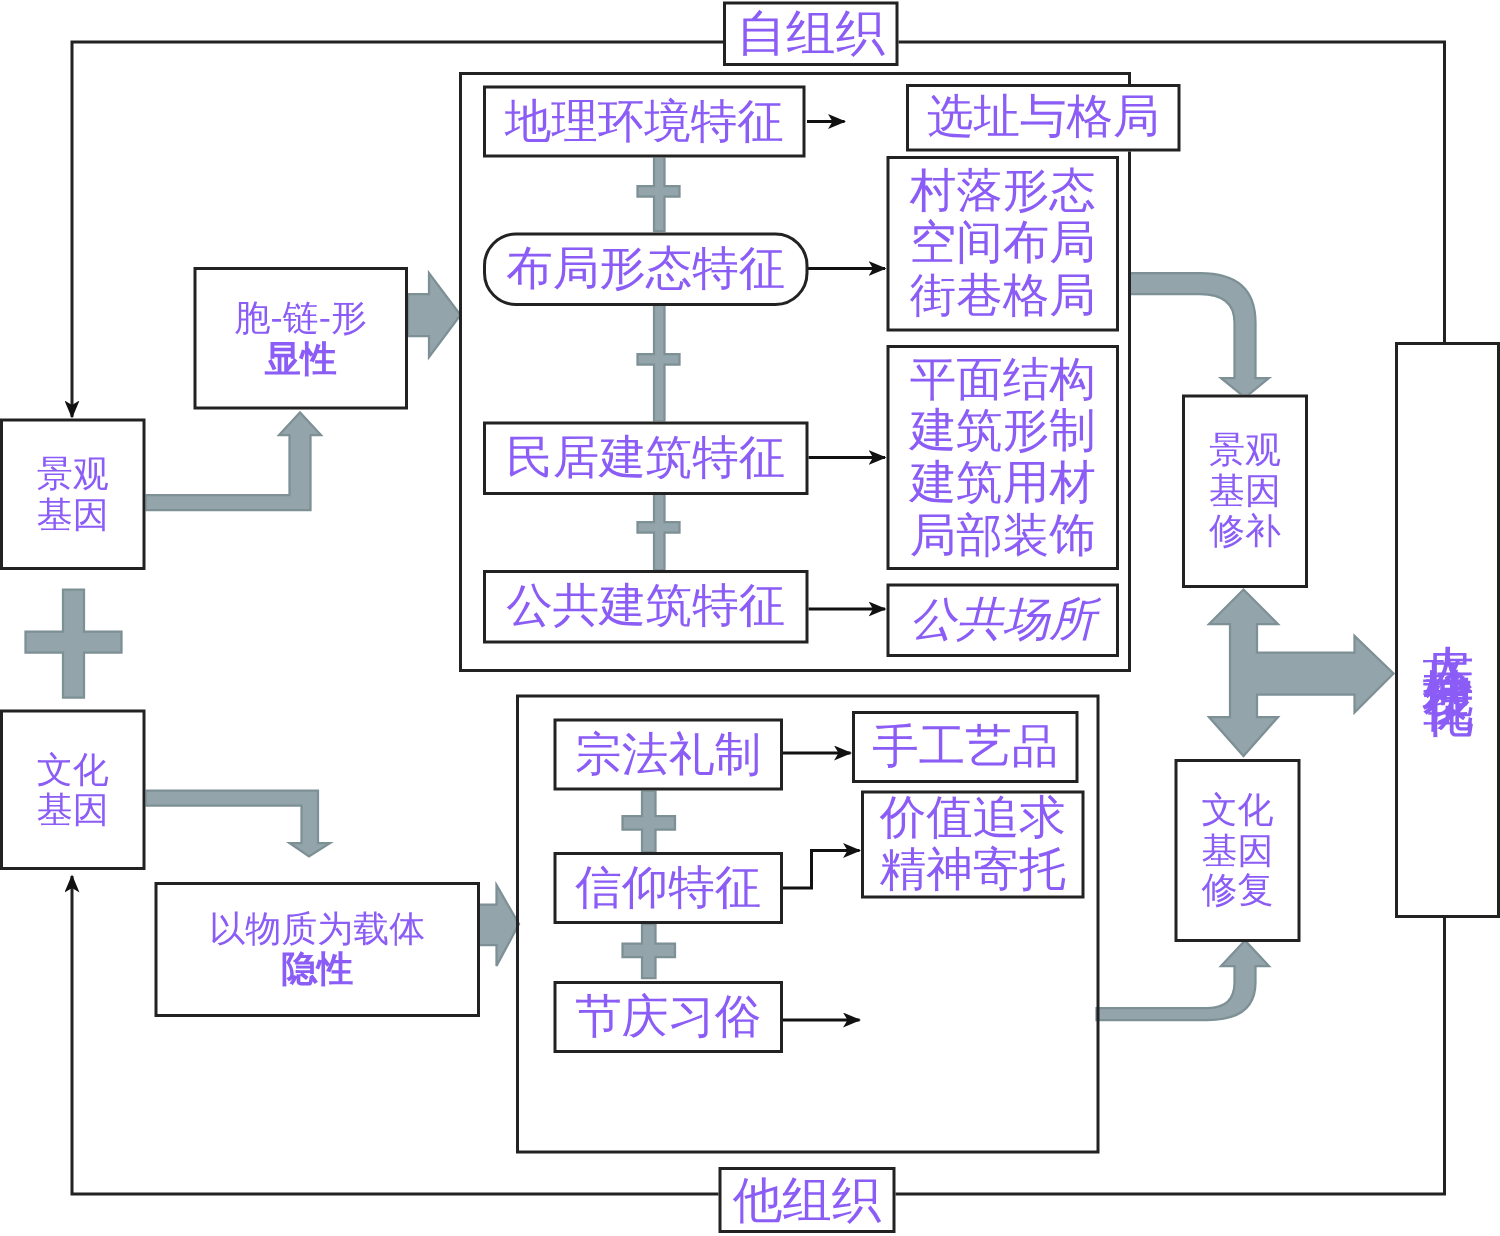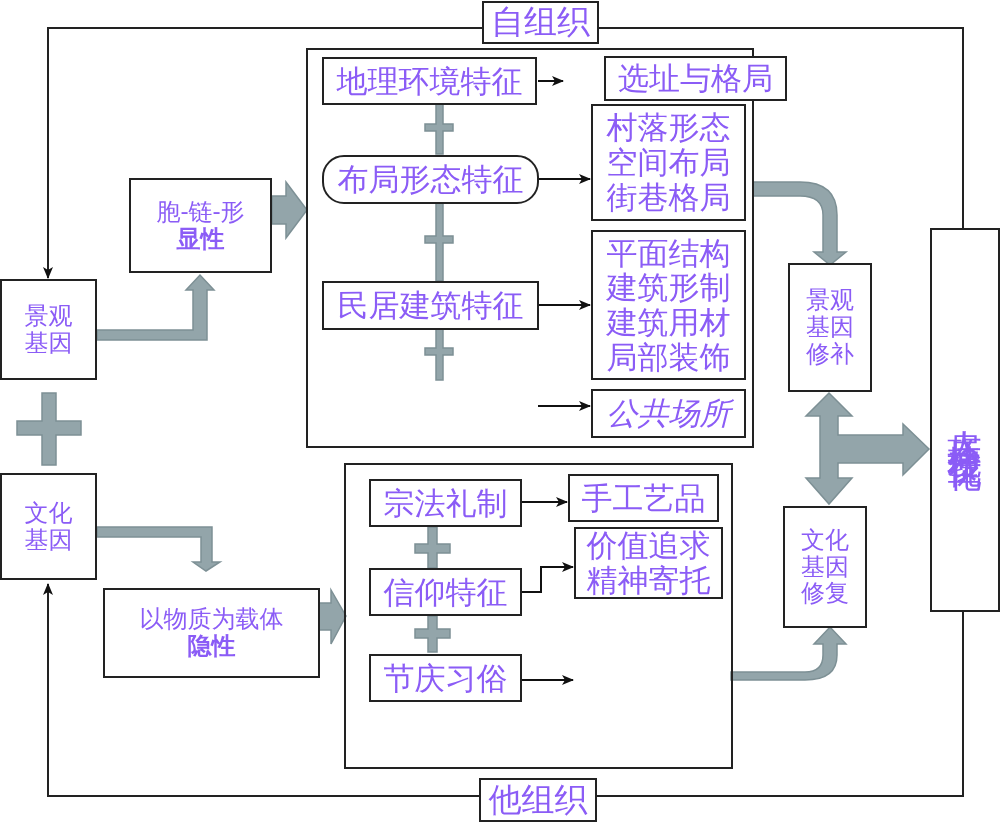--- a/index.html
+++ b/index.html
@@ -82,20 +82,21 @@
 
   <div class="box t34" style="left:103px;top:572px;width:217px;height:90px;flex-direction:column;margin-top:16px;">
     <span>以物质为载体</span>
     <span class="bold">隐性</span>
   </div>
 
   <div class="group" style="left:306px;top:48px;width:448px;height:400px;"></div>
   <div class="box t30" style="left:322px;top:57px;width:215px;height:48px;">地理环境特征</div>
   <div class="box t30" style="left:322px;top:155px;width:217px;height:49px;border-radius:22px;">布局形态特征</div>
   <div class="box t30" style="left:322px;top:281px;width:217px;height:49px;">民居建筑特征</div>
+  <div class="box t30" style="left:322px;top:380px;width:217px;height:49px;">公共建筑特征</div>
 
   <div class="box t30" style="left:564px;top:56px;width:183px;height:45px;margin-left:40px;">选址与格局</div>
   <div class="box t30 ml" style="left:591px;top:104px;width:155px;height:117px;">村落形态
 空间布局
 街巷格局</div>
   <div class="box t30 ml" style="left:591px;top:230px;width:155px;height:150px;">平面结构
 建筑形制
 建筑用材
 局部装饰</div>
   <div class="box t30" style="left:591px;top:389px;width:155px;height:49px;font-style:italic;">公共场所</div>

